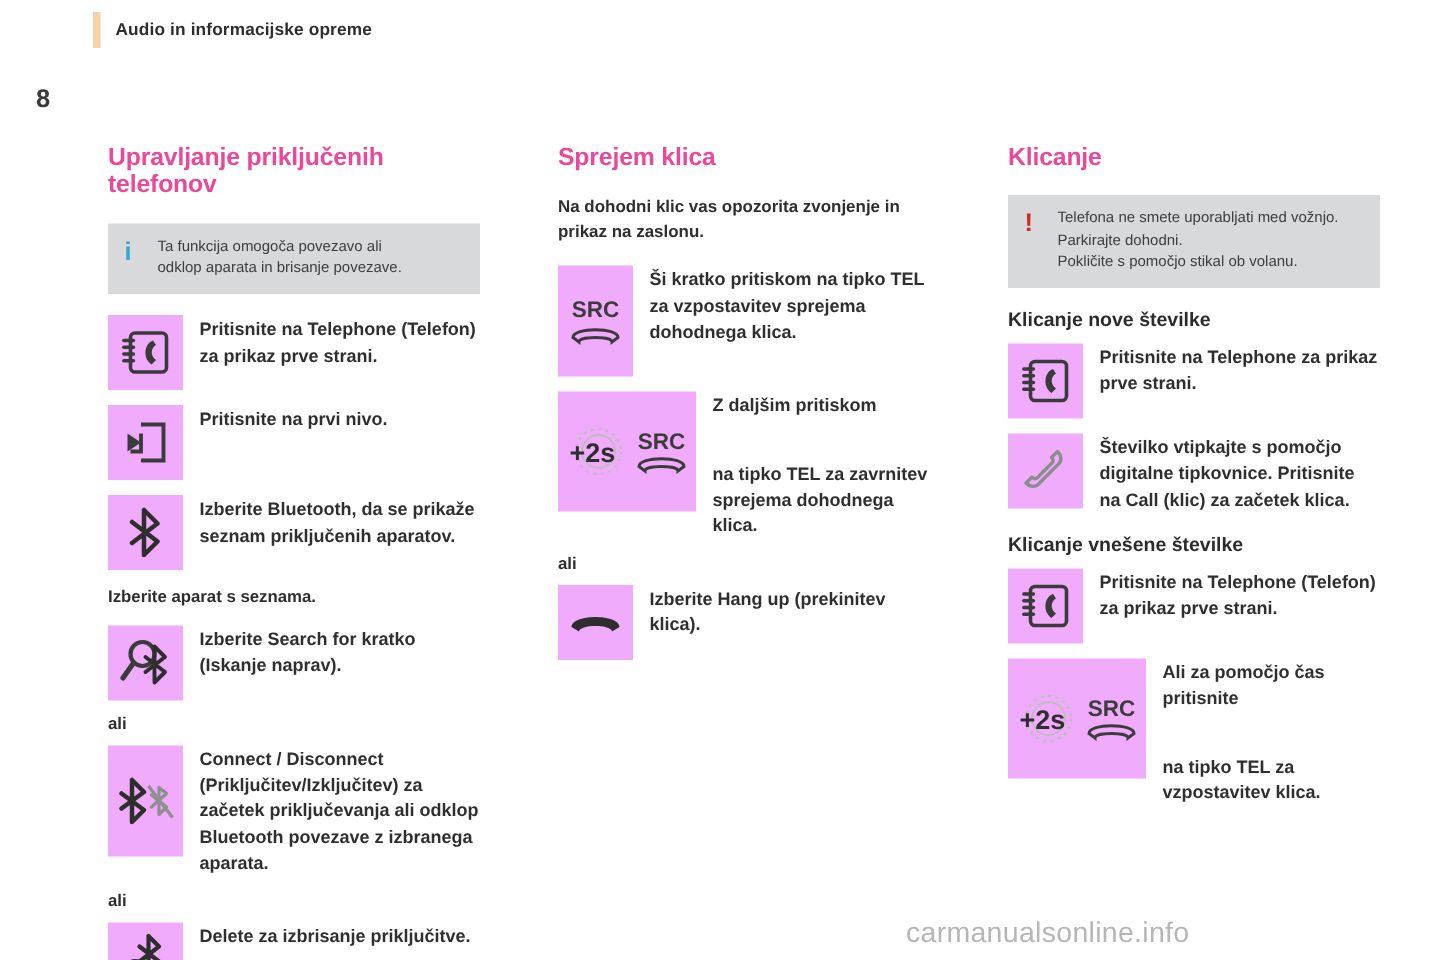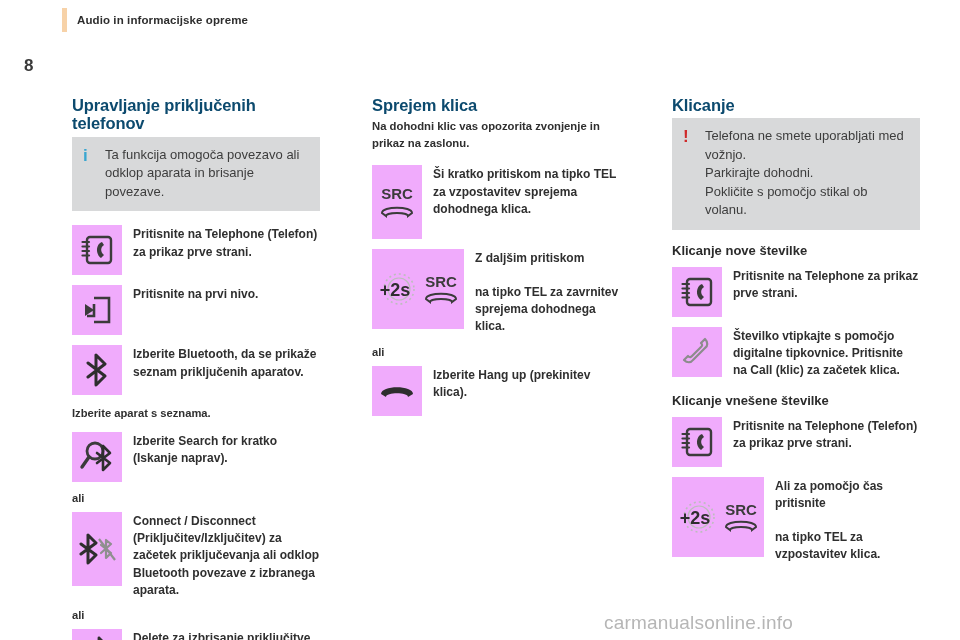--- a/index.html
+++ b/index.html
@@ -37,41 +37,41 @@
     width: 848px; height: 520px;
     display: grid;
     grid-template-columns: 248px 1fr 248px 1fr 248px;
     column-gap: 0;
   }
   .col { width: 248px; }
   .col.c2 { grid-column: 3; }
   .col.c3 { grid-column: 5; }
 
   h1.sect {
-    font-size: 16.5px; font-weight: bold; color: #0c4a6e;
-    line-height: 1.12; margin-bottom: 4px; letter-spacing: -.1px;
+    font-size: 16.5px; font-weight: bold; color: #ec4899;
+    line-height: 1.12; margin-bottom: 16px; letter-spacing: -.1px;
   }
   h2.sub {
     font-size: 13px; font-weight: bold; color: #2b2b2b;
     line-height: 1.15; margin: 14px 0 8px 0;
   }
 
   
   .callout {
     background: #d8d9da; display: flex; align-items: flex-start;
     padding: 9px 12px 10px 11px; margin-bottom: 14px;
   }
   .callout .mark {
     flex: 0 0 22px; font-size: 17px; font-weight: bold; line-height: 1.15;
     text-align: left;
   }
   .callout .mark.info { color: #3aa6d0; }
   .callout .mark.warn { color: #cf2a2a; }
   .callout .body {
-    font-size: 13px; color: #3d3d3d; line-height: 1.42;
+    font-size: 10px; color: #3d3d3d; line-height: 1.42;
   }
   .callout .body p { margin: 0; }
 
   
   p.lead {
     font-size: 11.3px; font-weight: bold; color: #2f2f2f;
     line-height: 1.45; margin-bottom: 14px;
   }
 
   
@@ -83,21 +83,21 @@
   }
   .row .iconbox.tall { height: 74px; }
   .row .iconbox.stack {
     flex-direction: row; justify-content: space-around; height: 80px;
   }
   .row .rtext {
     flex: 1 1 auto; font-size: 12px; font-weight: bold;
     color: #2f2f2f; line-height: 1.45; padding-top: 1px;
   }
   .row .rtext p { margin: 0; }
-  .row .rtext p.gap { margin-top: 16px; }
+  .row .rtext p.gap { margin-top: 28px; }
 
   .orword {
     font-size: 11.2px; font-weight: bold; color: #2f2f2f;
     margin: 0 0 8px 0;
   }
   p.plain {
     font-size: 11.2px; font-weight: bold; color: #2f2f2f;
     line-height: 1.45; margin-bottom: 10px;
   }
 

